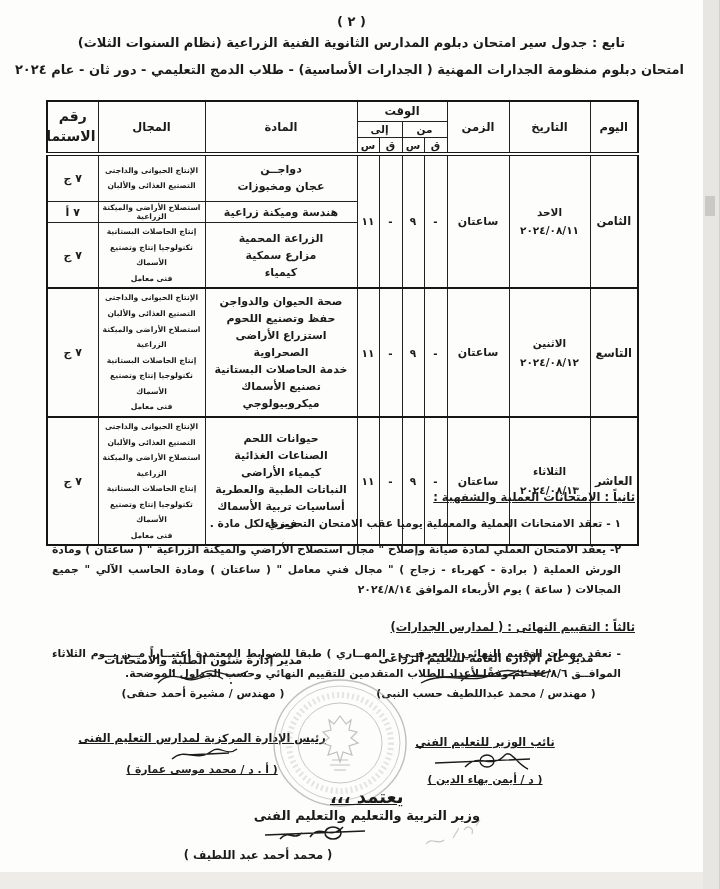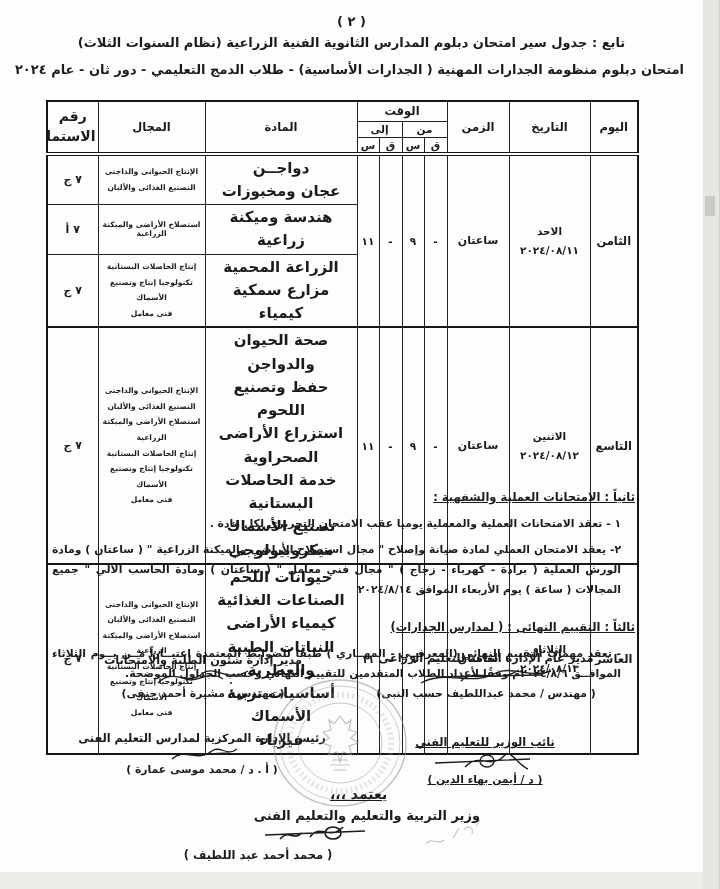--- a/index.html
+++ b/index.html
@@ -31,36 +31,36 @@
   }
   table.exam { border:2px solid #161616; }
   th { font-size:11.5px; }
   th.small-h { font-size:10.5px; }
   .bb { border-bottom:4px double #161616 !important; }
   tr.major td { border-top:2px solid #161616; }
   td.day { font-size:11.5px; }
   td.date { font-size:10.5px; white-space:pre-line; line-height:1.8; }
   td.duration { font-size:11px; }
   td.time-num { font-size:10.5px; }
-  td.subject { font-size:15px; white-space:pre-line; line-height:1.55; }
+  td.subject { font-size:11px; white-space:pre-line; line-height:1.55; }
   td.field { font-size:7.6px; white-space:pre-line; line-height:2.05; padding:2px 1px; }
   td.form { font-size:11px; }
 
   .notes { position:absolute; top:490px; right:68px; left:52px; font-weight:bold; }
   .notes .heading { font-size:11.5px; text-decoration:underline; margin-bottom:10px; }
   .notes .note { font-size:10.8px; line-height:1.85; margin-bottom:6px; padding-right:14px; text-align:justify; }
   .notes .heading2 { margin-top:20px; }
 
   .signatures { position:absolute; top:648px; left:0; right:17px; height:224px; }
   .sig-block { position:absolute; text-align:center; font-weight:bold; }
   .sig-title { font-size:11.3px; }
   .sig-name { font-size:10.8px; margin-top:2px; }
   .sig-svg { display:block; margin:-4px auto -6px auto; }
   .stamp { position:absolute; opacity:.55; }
-  .approve { position:absolute; font-size:14px; font-weight:bold; text-decoration:underline; }
+  .approve { position:absolute; font-size:18px; font-weight:bold; text-decoration:underline; }
   .minister-title { font-size:13px; font-weight:bold; text-align:right; }
   .minister-name { position:absolute; font-size:11.5px; font-weight:bold; text-align:center; }
   .faint { opacity:.45; }
 </style>
 </head>
 <body>
 
 <div class="page">
 
   <div class="page-number">( ٢ )</div>
@@ -213,21 +213,21 @@
     </div>
 
     <div class="sig-block" style="right:86px; top:88px; width:230px;text-decoration:underline;">
       <div class="sig-title">نائب الوزير للتعليم الفني</div>
       <svg class="sig-svg" width="150" height="32" viewBox="0 0 150 32">
         <path d="M25 18 L120 14 M55 22 C70 6, 80 26, 95 10 C100 4, 108 20, 118 24 M70 16 a7 6 0 1 0 14 0 a7 6 0 1 0 -14 0" fill="none" stroke="#1b1b1b" stroke-width="1.4"></path>
       </svg>
       <div class="sig-name">( د / أيمن بهاء الدين )</div>
     </div>
 
-    <div class="sig-block" style="left:72px; top:84px; width:260px;">
+    <div class="sig-block" style="left:72px; top:84px; width:260px;text-decoration:underline;">
       <div class="sig-title">رئيس الإدارة المركزية لمدارس التعليم الفنى</div>
       <svg class="sig-svg" width="90" height="26" viewBox="0 0 90 26">
         <path d="M15 18 C28 6, 40 22, 55 10 C63 4, 70 16, 80 8 M30 14 L72 12" fill="none" stroke="#1b1b1b" stroke-width="1.3"></path>
       </svg>
       <div class="sig-name">( أ . د / محمد موسى عمارة )</div>
     </div>
 
     <svg class="stamp" style="left:262px; top:24px;" width="156" height="142" viewBox="0 0 156 142">
       <ellipse cx="78" cy="71" rx="66" ry="63" fill="none" stroke="#8f8d89" stroke-width="1.4"></ellipse>
       <ellipse cx="78" cy="71" rx="60" ry="57" fill="none" stroke="#8f8d89" stroke-width="0.8"></ellipse>

